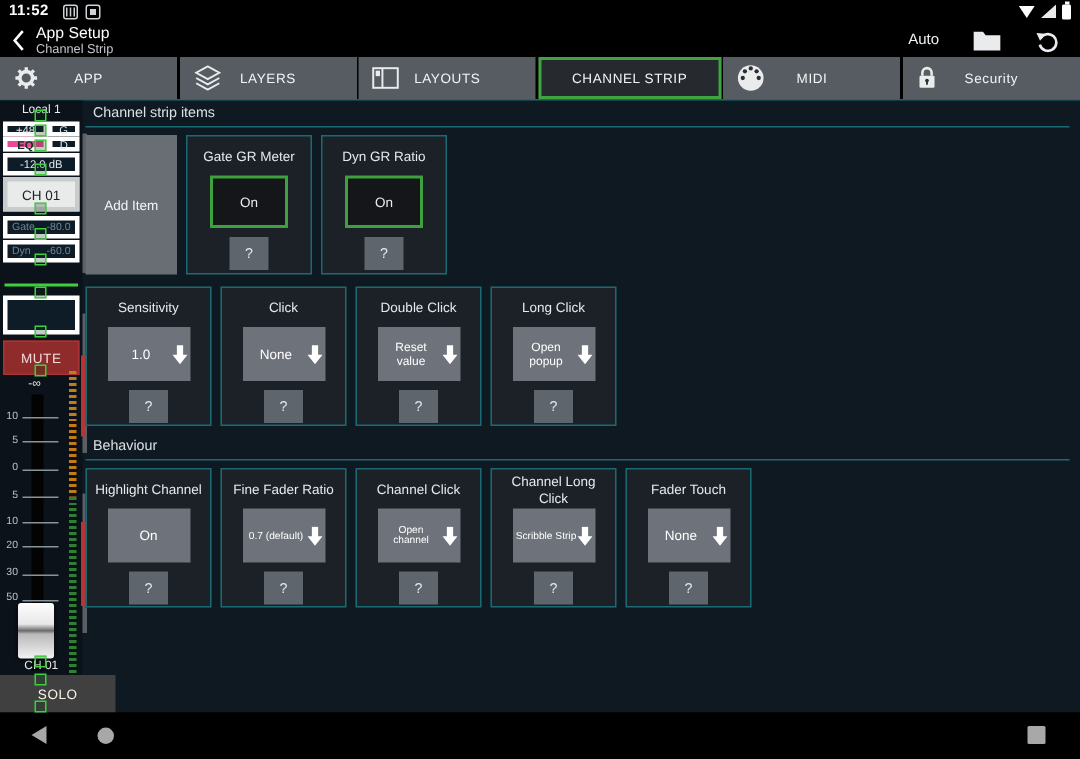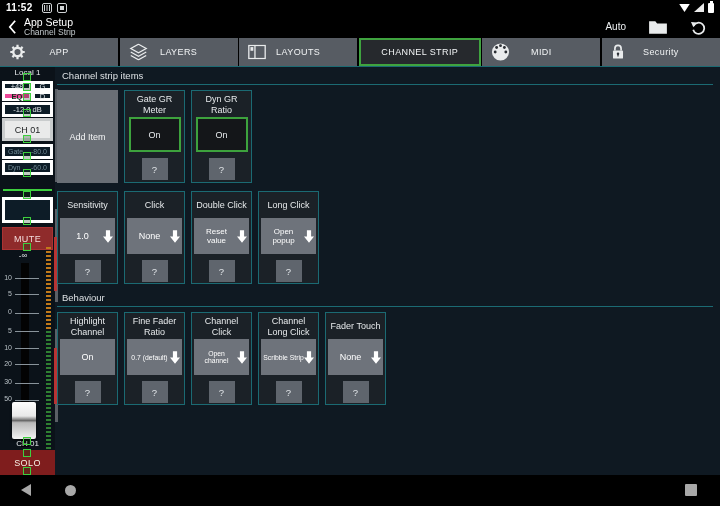--- a/index.html
+++ b/index.html
@@ -47,33 +47,33 @@
   .scale-lbl{position:absolute;left:0;width:12px;text-align:right;font-size:7px;color:#b9c1c6;}
   .tick{position:absolute;left:15px;width:24px;height:1px;background:#89939a;}
   .track{position:absolute;left:21px;top:196px;width:8px;height:184px;background:#030303;}
   .led{position:absolute;left:46px;width:5px;}
   .led.orange{top:180px;height:84px;background:repeating-linear-gradient(180deg,#c27a1a 0 2px,rgba(0,0,0,0) 2px 4px);}
   .led.green{top:264px;height:136px;background:repeating-linear-gradient(180deg,#2f8032 0 2px,rgba(0,0,0,0) 2px 4px);}
   .fader-cap{position:absolute;left:12px;top:335px;width:24px;height:37px;border-radius:2px;
       background:linear-gradient(180deg,#fdfdfd 0%,#e8e8e8 38%,#6a6a6a 50%,#b9b9b9 56%,#f2f2f2 100%);
       box-shadow:0 1px 3px rgba(0,0,0,.7);}
   .name-bottom{position:absolute;left:0;top:372px;width:55px;text-align:center;font-size:8px;color:#e6eaec;}
-  .solo{position:absolute;left:0;top:383px;width:55px;height:25px;background:#7f1d1d;color:#f7f2e6;
+  .solo{position:absolute;left:0;top:383px;width:77px;height:25px;background:#404040;color:#f7f2e6;
         font-size:9px;letter-spacing:.4px;display:flex;align-items:center;justify-content:center;}
   .handle{position:absolute;left:23px;width:8px;height:8px;box-sizing:border-box;border:1.5px solid #3ecf3e;background:rgba(10,60,20,.25);z-index:5;}
   
   .sliver{position:absolute;left:55px;width:2.5px;background:#5a5f66;}
   .scroll-red{position:absolute;left:53.5px;width:3px;background:#b63434;z-index:6;}
   
   .content{position:absolute;left:57px;top:0;right:0;height:100%;padding-top:3px;box-sizing:border-box;}
   .section{margin-bottom:8px;}
   .section-title{color:#dce0e3;font-size:9.5px;padding:0 0 3px 5px;border-bottom:1px solid #1b6a73;margin-right:7px;}
   .section-row{margin-top:5px;height:93px;display:flex;gap:6px;align-items:flex-start;}
   .add-item{width:61px;height:93px;background:#696e75;color:#f4f5f6;font-size:9px;display:flex;align-items:center;justify-content:center;cursor:pointer;}
-  .card{width:61px;height:93px;box-sizing:border-box;border:1px solid #1b6a73;background:#1b2127;
+  .card{width:84px;height:93px;box-sizing:border-box;border:1px solid #1b6a73;background:#1b2127;
         display:flex;flex-direction:column;align-items:center;}
   .card-title{margin-top:3px;min-height:21px;display:flex;align-items:center;justify-content:center;
         text-align:center;font-size:9px;line-height:1.15;color:#e6e9eb;padding:0 2px;}
   .toggle-btn{margin-top:2px;width:52px;height:35px;box-sizing:border-box;border:2px solid #3da23d;background:#141619;
         color:#e8ecee;font-size:9px;display:flex;align-items:center;justify-content:center;cursor:pointer;}
   .gray-btn{margin-top:2px;width:55px;height:36px;background:#6e737b;color:#fff;font-size:9px;
         display:flex;align-items:center;justify-content:center;cursor:pointer;}
   .dropdown{margin-top:2px;width:55px;height:36px;background:#6e737b;display:flex;align-items:center;
         padding:0 2px;box-sizing:border-box;cursor:pointer;}
   .dd-value{flex:1;text-align:center;color:#fff;font-size:9px;}

